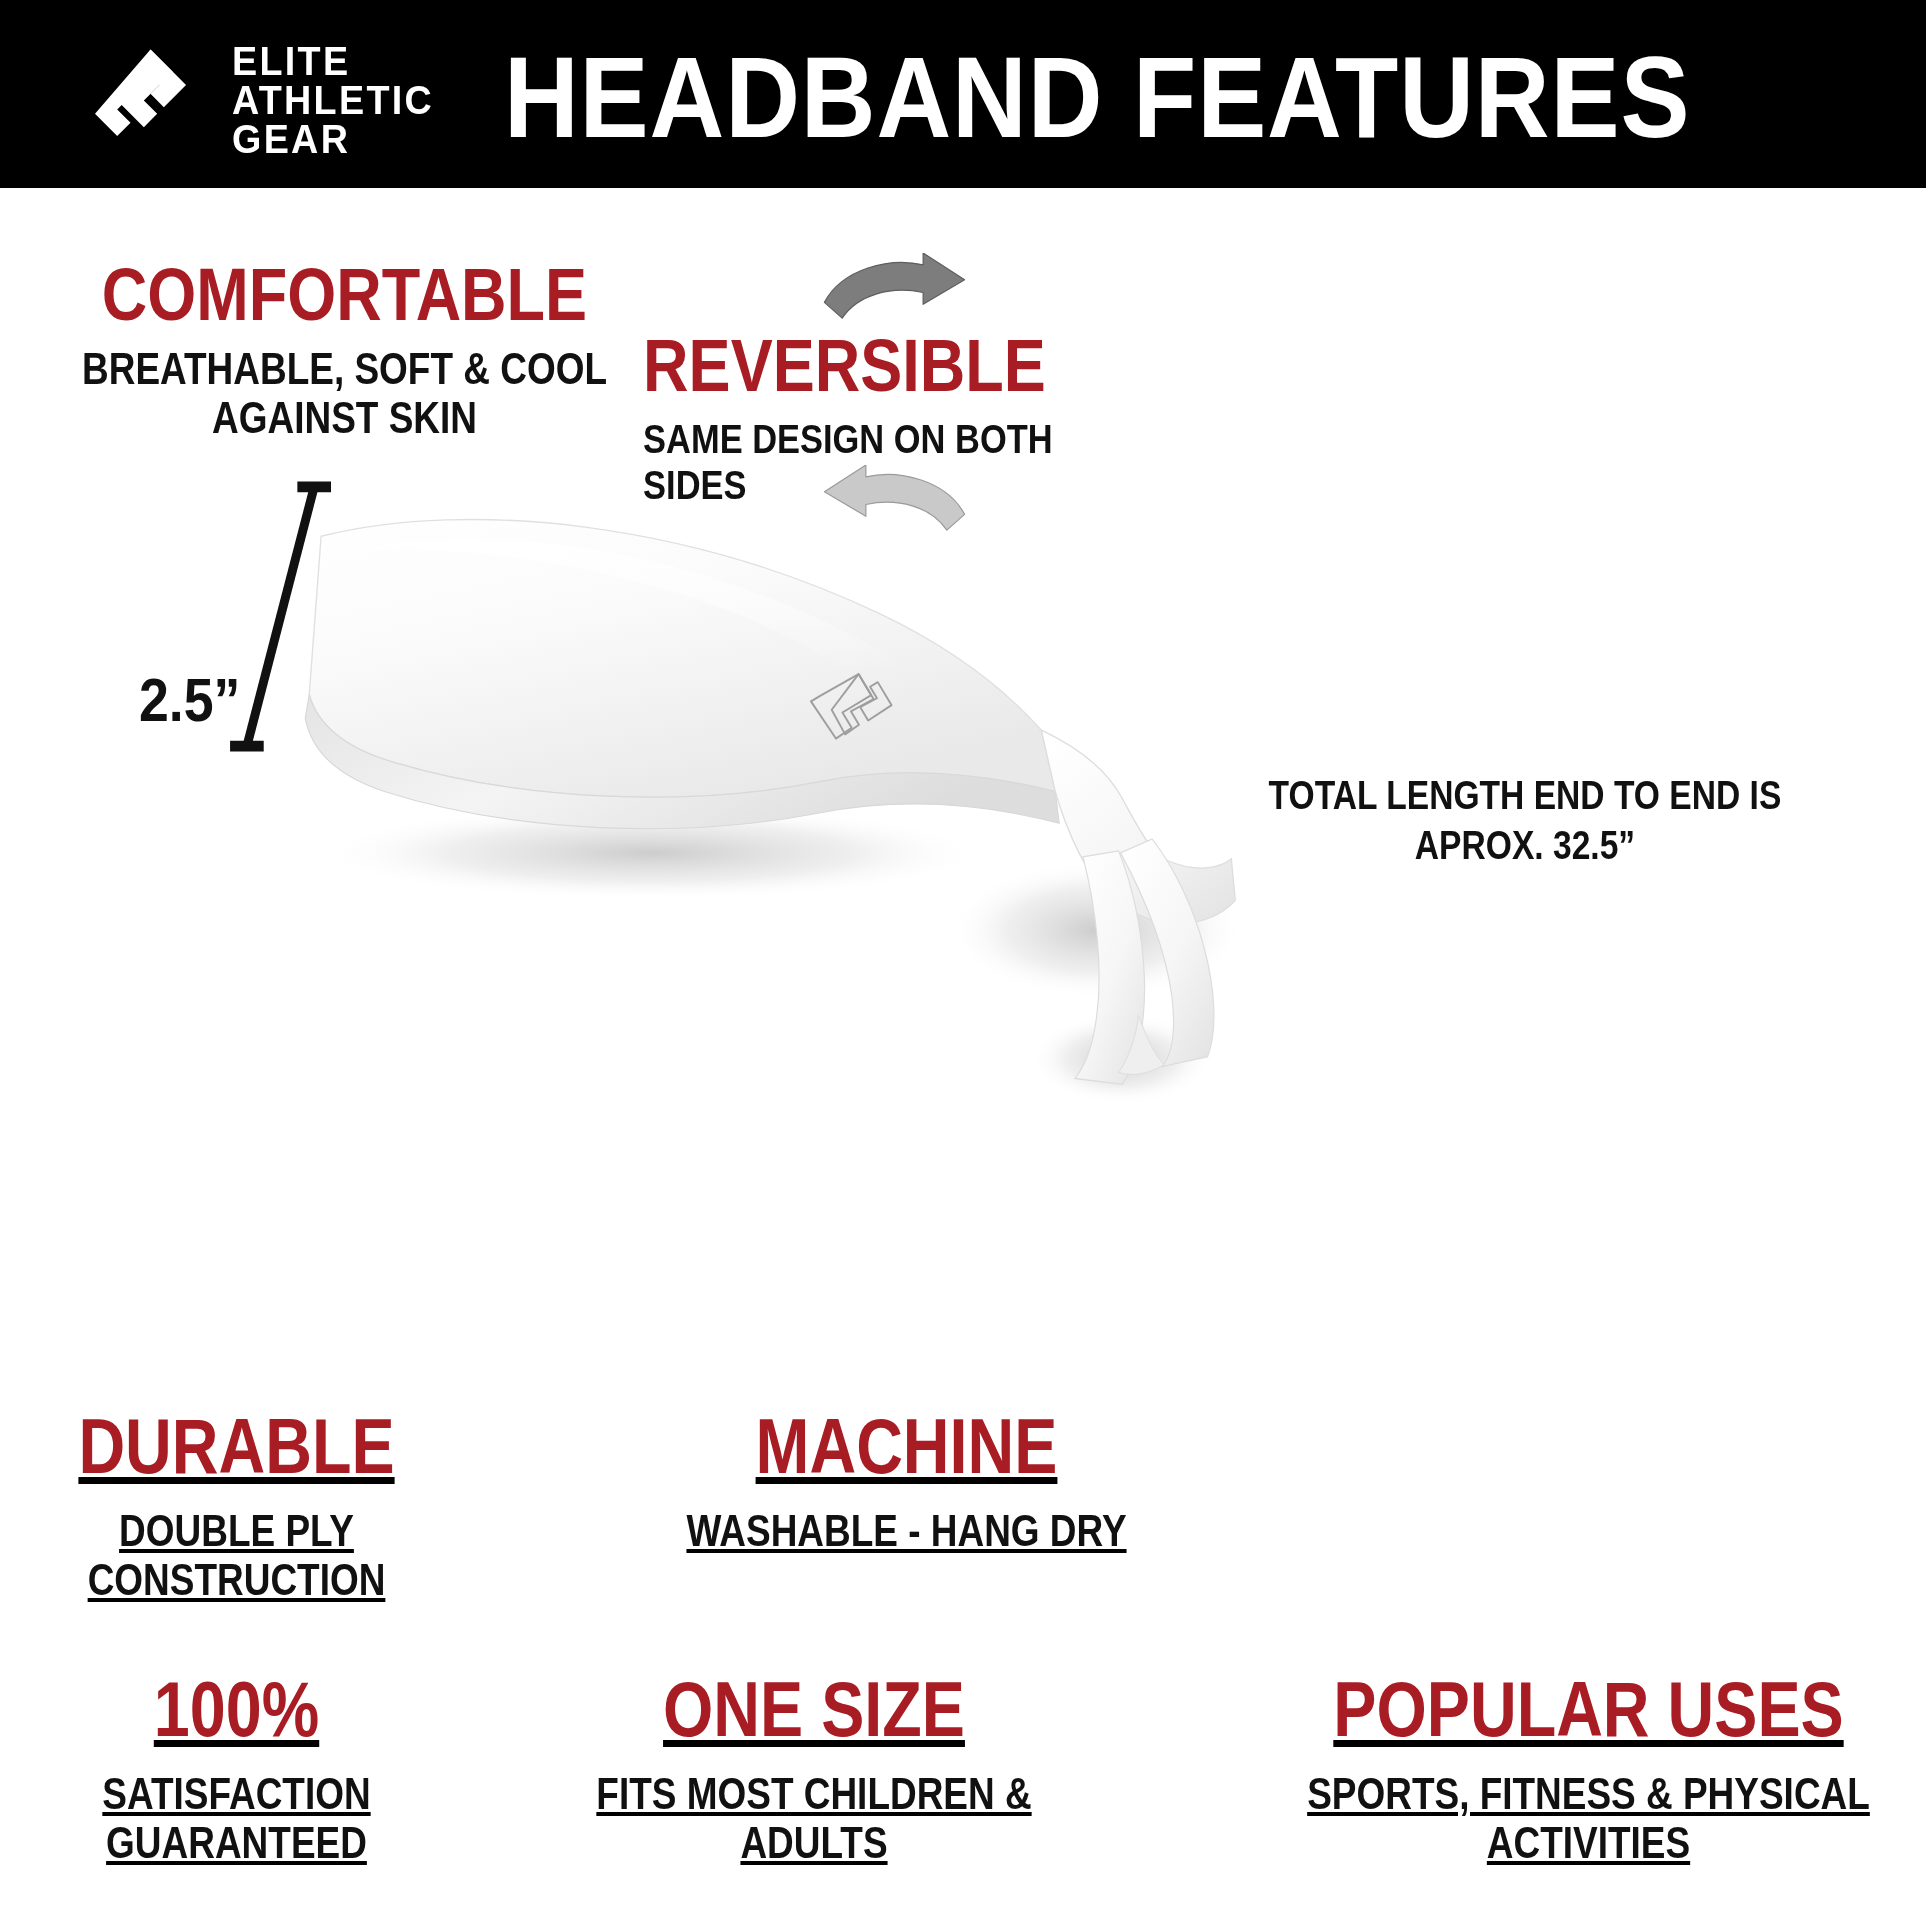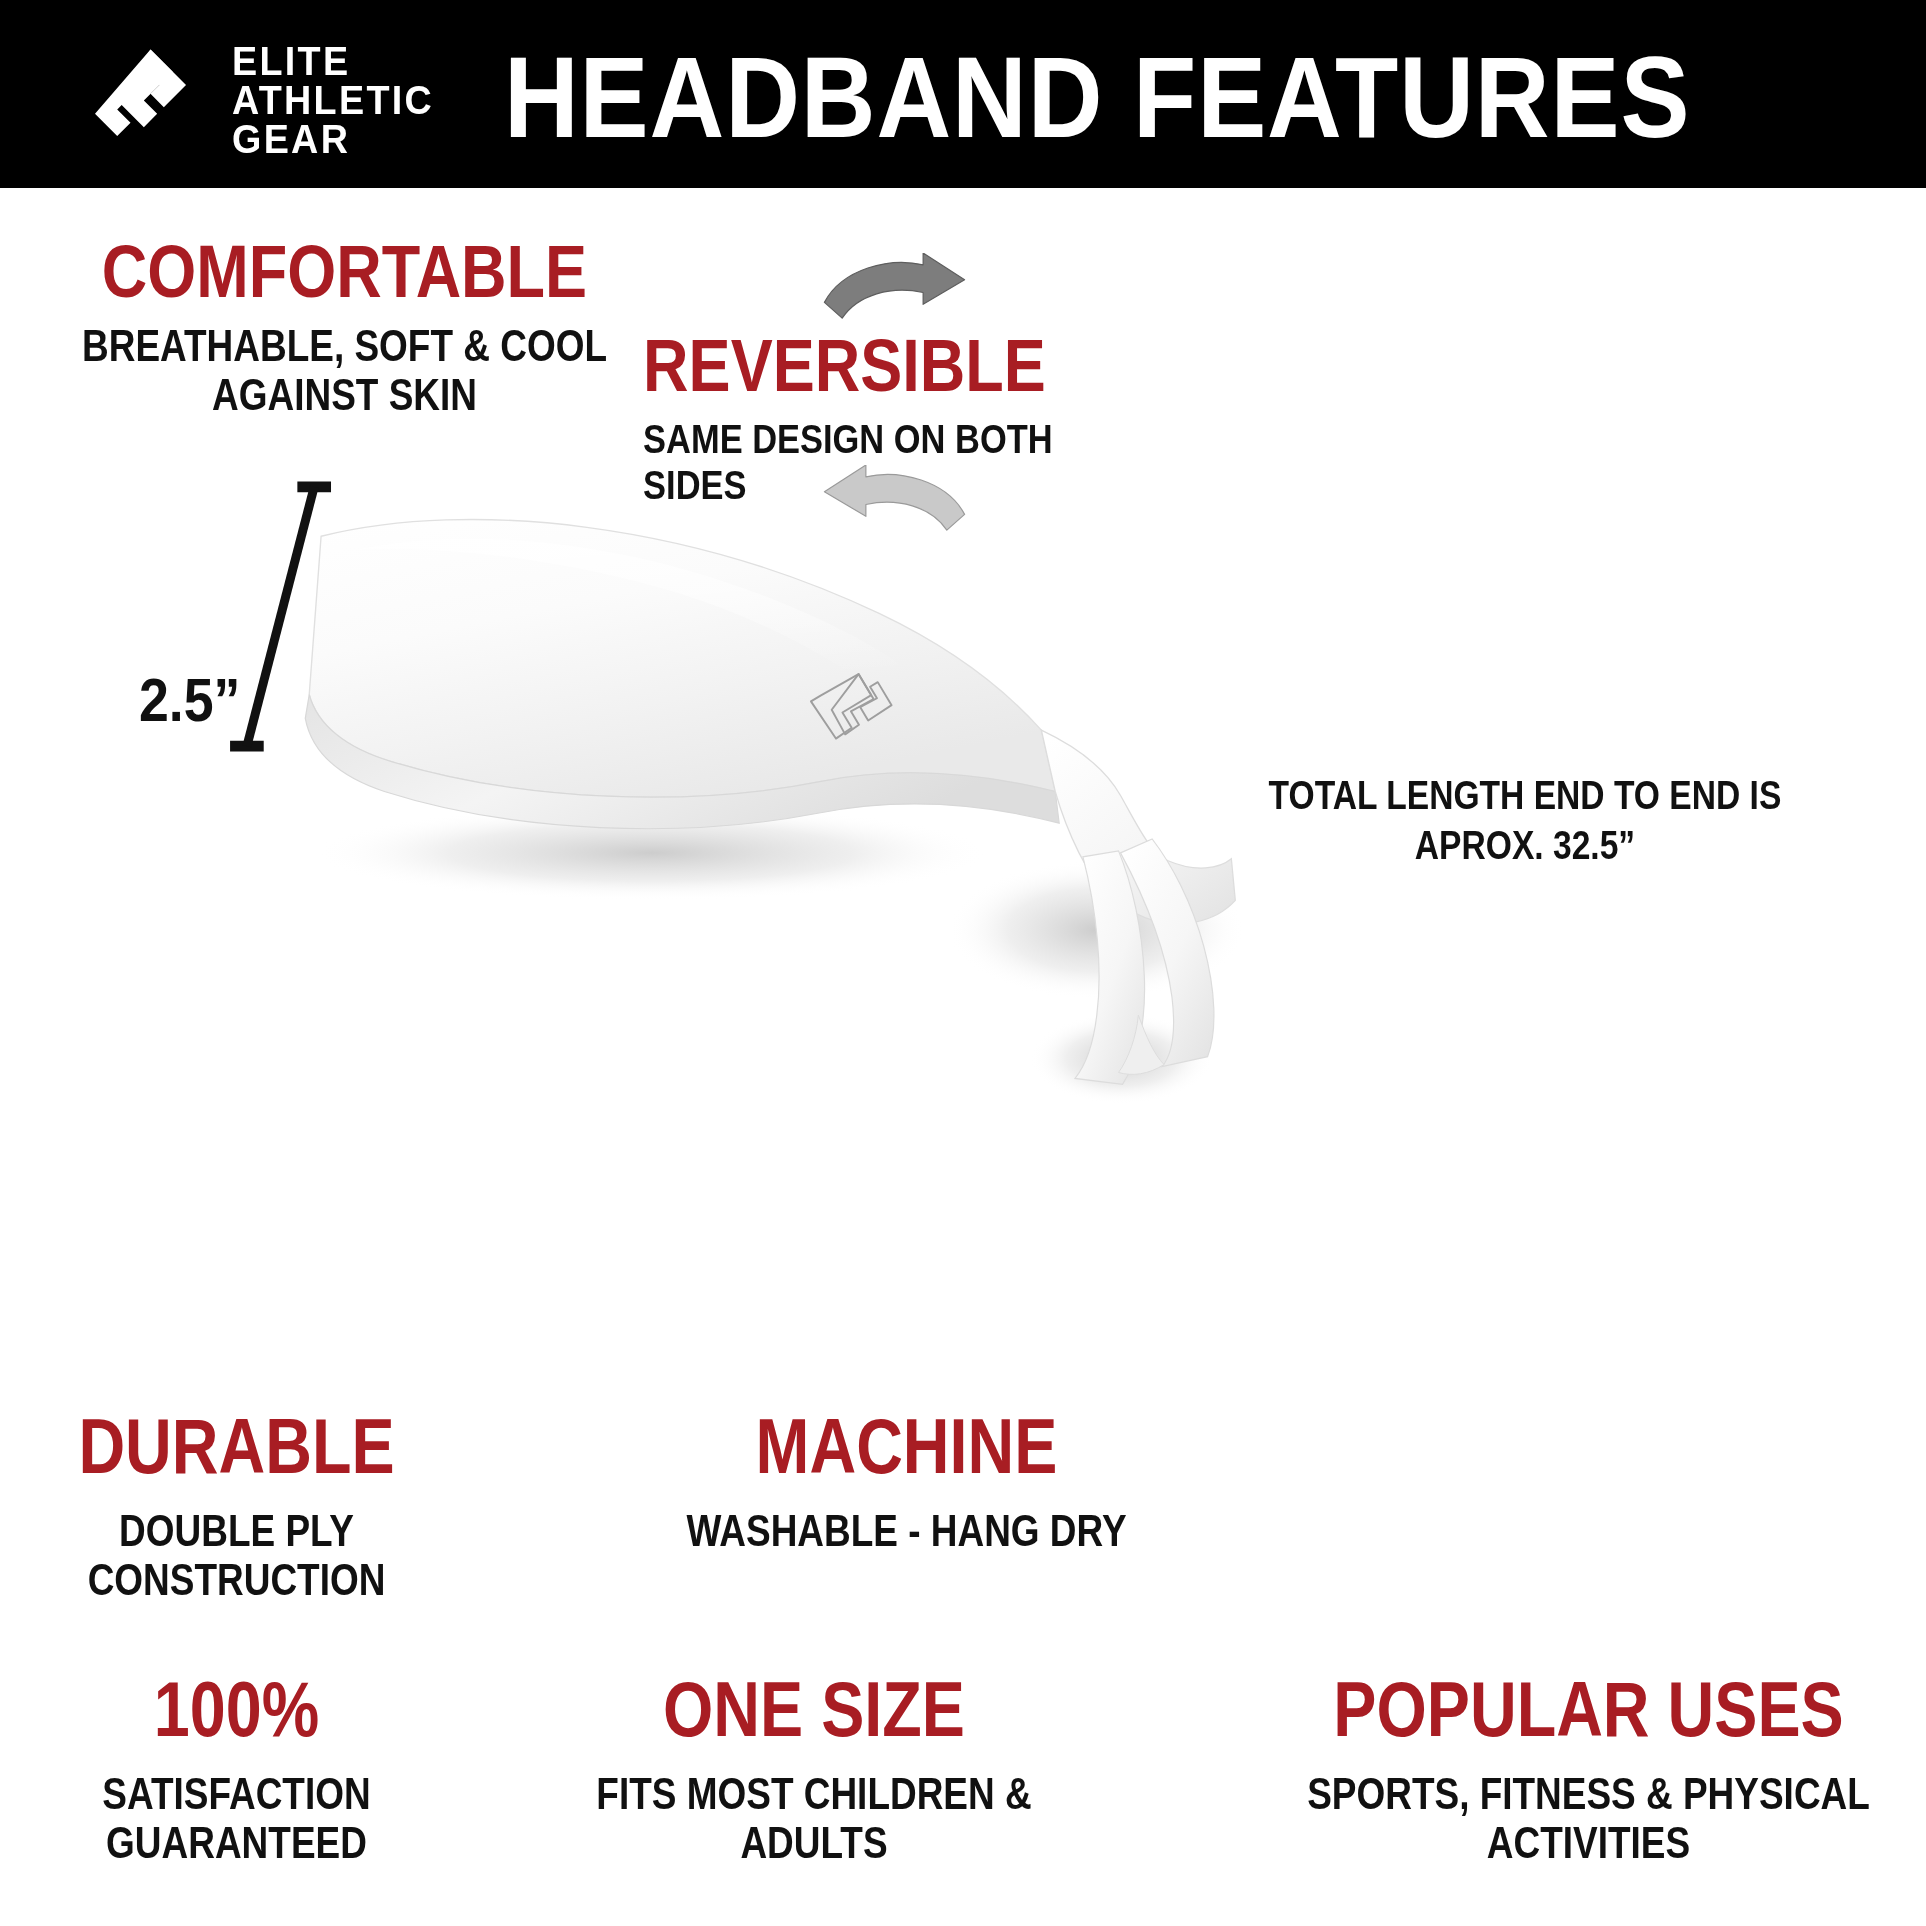--- a/index.html
+++ b/index.html
@@ -82,21 +82,21 @@
     font-family:"Liberation Sans", sans-serif;
     font-weight:bold;
     line-height:1.12;
     letter-spacing:0px;
     transform:scaleX(0.84);
   }
 
   
   .blk-comfortable {
     position:absolute;
-    left:18px; top:235px;
+    left:18px; top:258px;
     width:653px;
     text-align:center;
   }
   .blk-comfortable .f-title { font-size:75px; transform-origin:center center; }
   .blk-comfortable .f-sub {
     font-size:44px; margin-top:14px; transform-origin:center center;
   }
 
   
   .blk-reversible {
@@ -164,21 +164,21 @@
   
   .product { position:absolute; left:226px; top:465px; width:1049px; height:653px; }
 
   
   .grid-row {
     position:absolute;
     left:0;
     width:1927px;
     display:flex;
   }
-  .grid-cell { flex:1 1 0; text-align:center; padding:0 14px; }
+  .grid-cell { flex:1 1 0; text-align:center; padding:0 14px;text-decoration:underline; }
   .grid-cell .f-title { transform-origin:center center; }
   .grid-cell .f-sub   { transform-origin:center center; }
 
   .row-a { top:1410px; }
   .row-a .f-title { font-size:77px; }
   .row-a .f-sub { font-size:44px; margin-top:22px; }
 
   .row-b { top:1673px;gap:48px; }
   .row-b .f-title { font-size:77px; }
   .row-b .f-sub { font-size:44px; margin-top:22px; }

